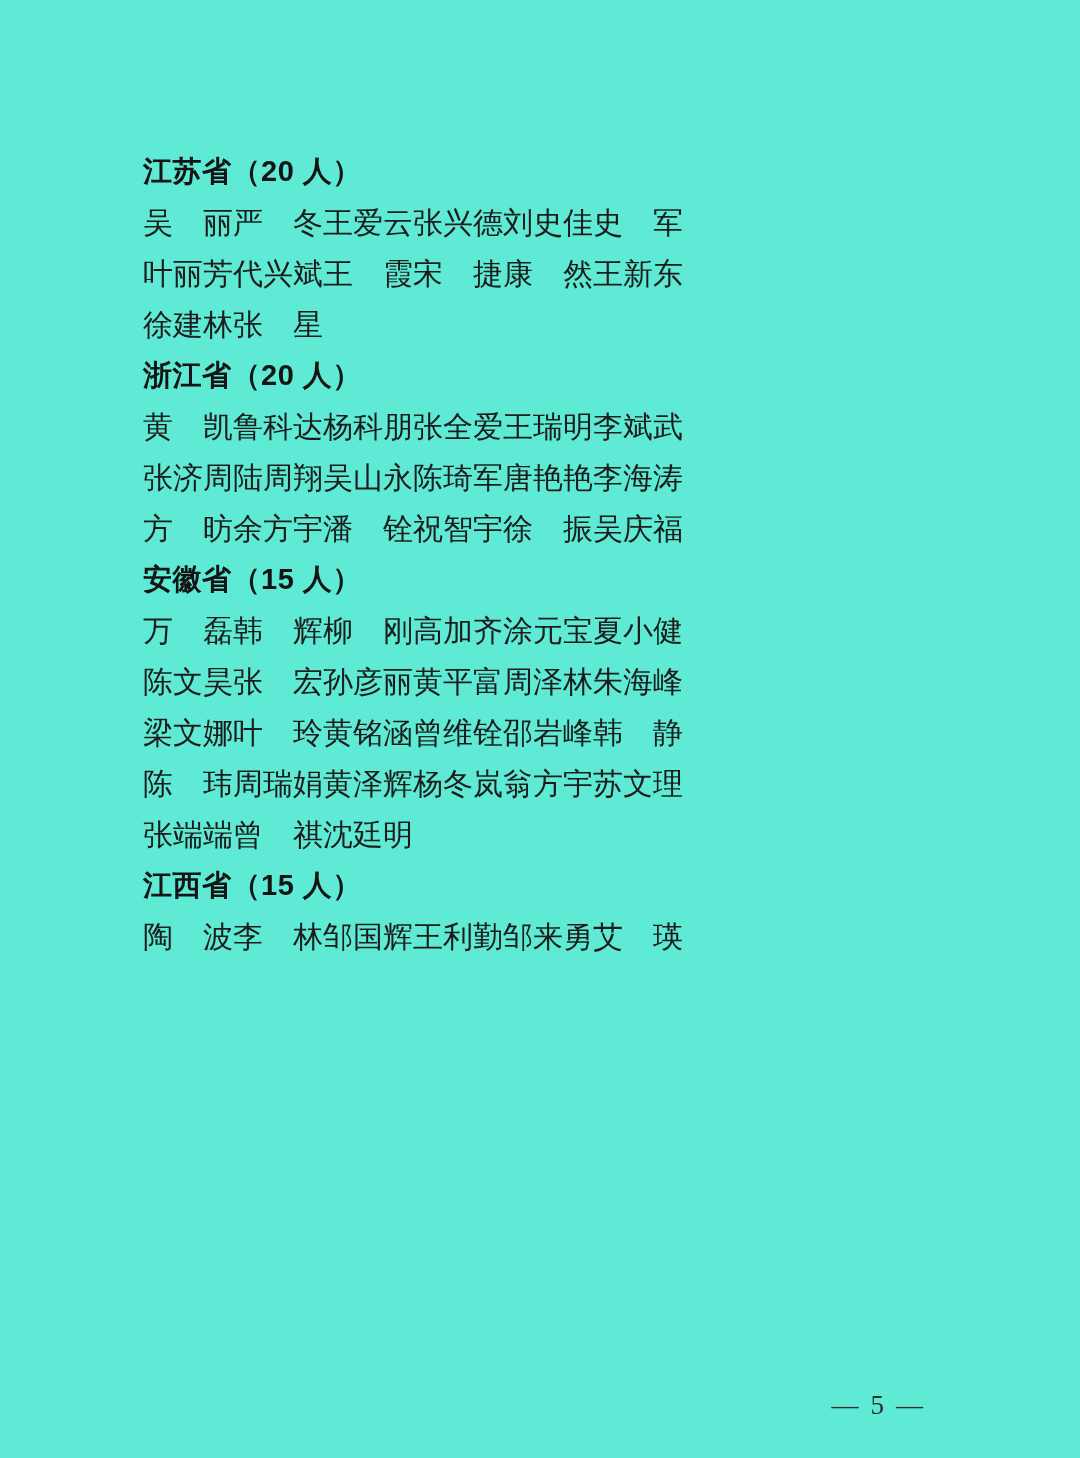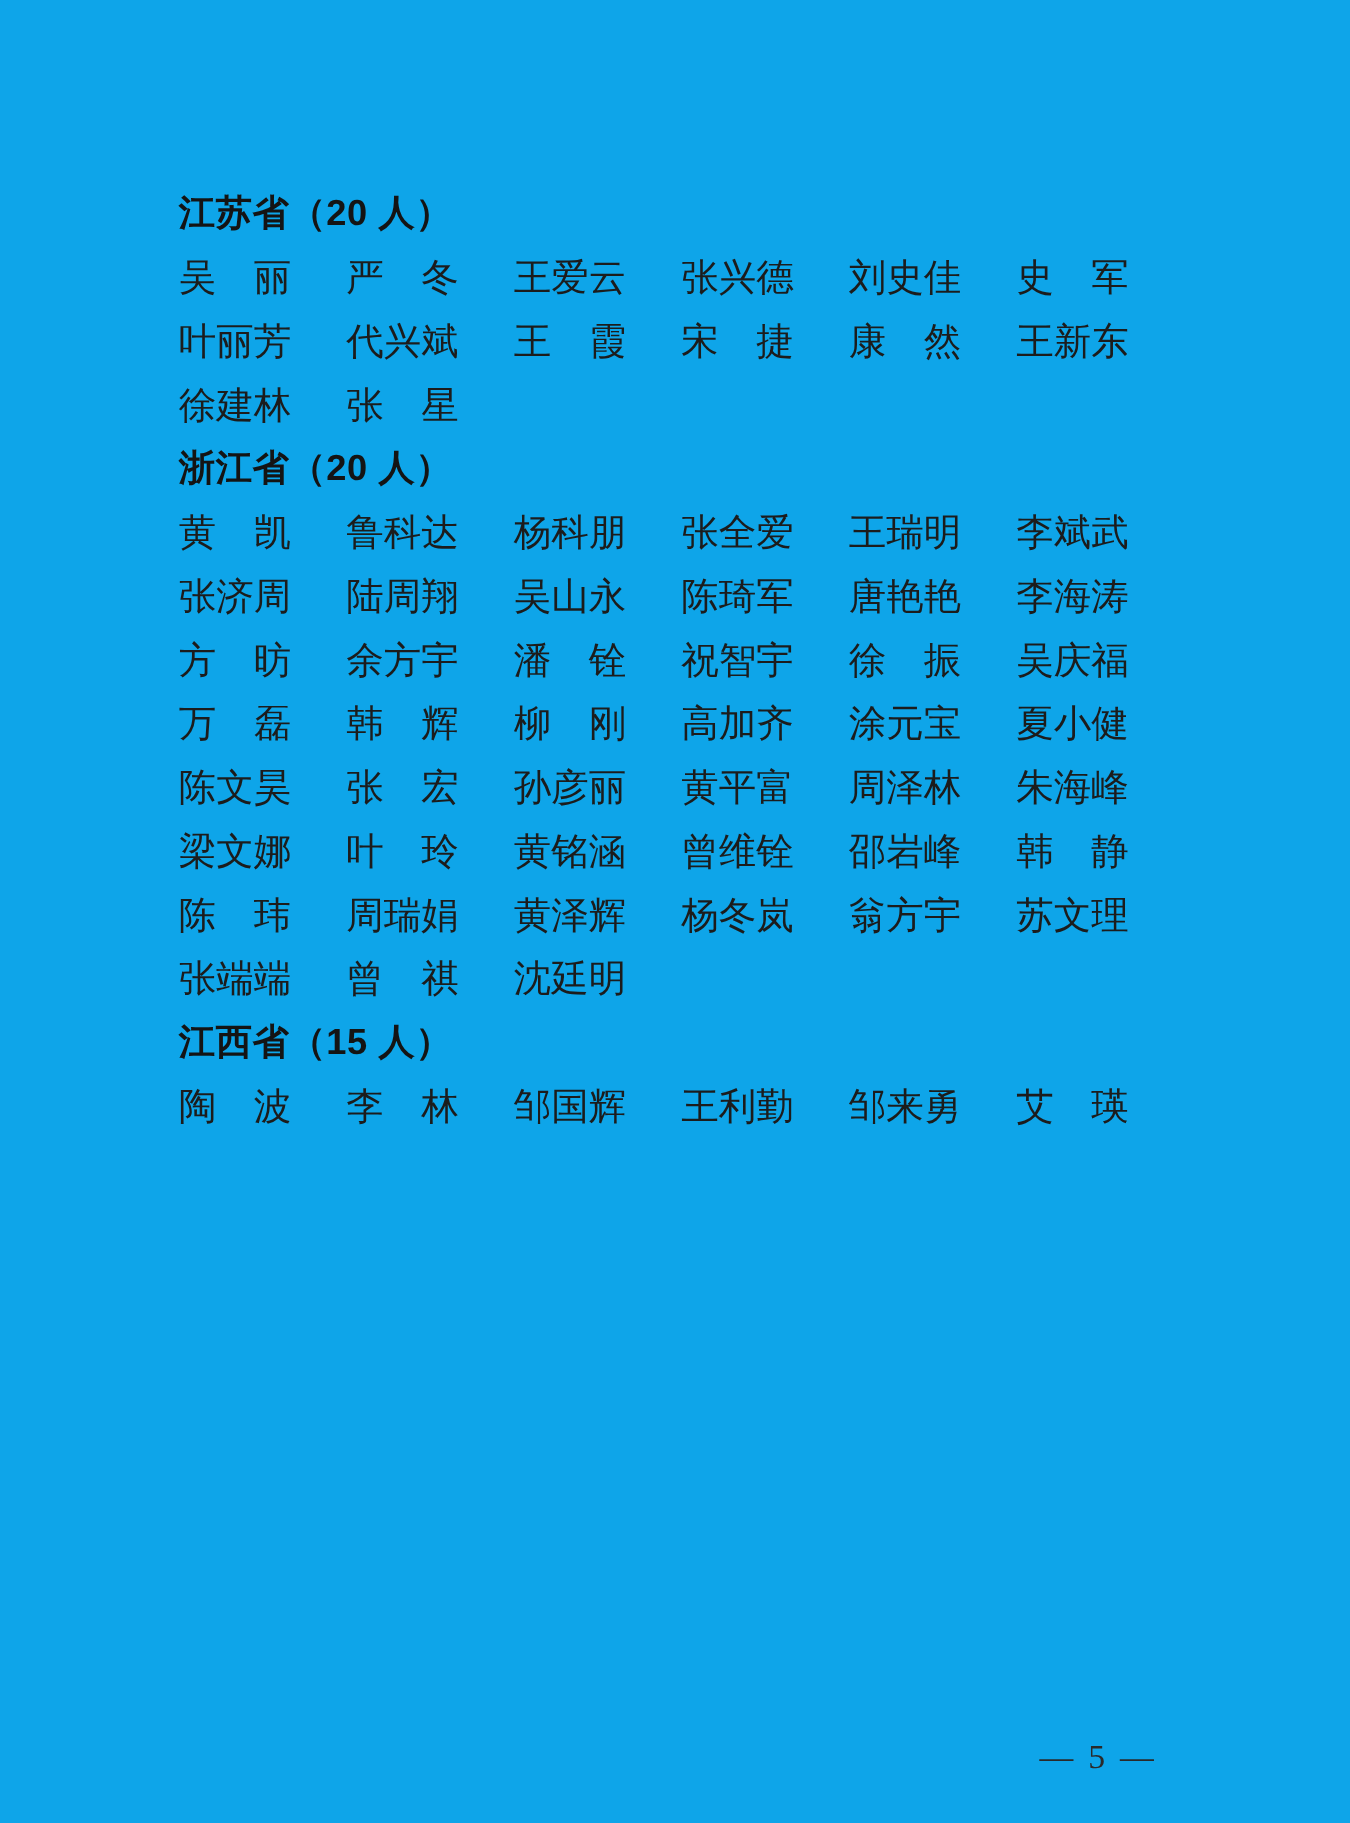--- a/index.html
+++ b/index.html
@@ -8,42 +8,41 @@
     height: 1458px;
     background: #f4f4f4;
     font-family: "Liberation Serif", "DejaVu Serif", serif;
     color: #1c1c1c;
     position: relative;
     overflow: hidden;
   }
   .page {
     position: absolute;
     inset: 0;
-    background: #0ea5e9;
+    background: #5eead4;
   }
   .content {
     position: absolute;
     left: 143px;
     top: 146px;
     width: 792px;
   }
   .section-heading {
     font-family: "Liberation Sans", "DejaVu Sans", sans-serif;
     font-weight: 700;
     font-size: 29px;
     line-height: 51px;
     height: 51px;
     margin: 0;
     letter-spacing: 0.5px;
     color: #141414;
     white-space: pre;
   }
   .name-row {
     display: flex;
-    gap: 44px;
     height: 51px;
     line-height: 51px;
     font-size: 30px;
   }
   .person-name {
     display: inline-block;
     width: 90px;
     white-space: pre;
     letter-spacing: 0;
   }
@@ -104,20 +103,21 @@
         <span class="person-name">李海涛</span>
       </div>
       <div class="name-row">
         <span class="person-name">方　昉</span>
         <span class="person-name">余方宇</span>
         <span class="person-name">潘　铨</span>
         <span class="person-name">祝智宇</span>
         <span class="person-name">徐　振</span>
         <span class="person-name">吴庆福</span>
       </div>
+      <h2 class="section-heading">安徽省（15 人）</h2>
       <div class="name-row">
         <span class="person-name">万　磊</span>
         <span class="person-name">韩　辉</span>
         <span class="person-name">柳　刚</span>
         <span class="person-name">高加齐</span>
         <span class="person-name">涂元宝</span>
         <span class="person-name">夏小健</span>
       </div>
       <div class="name-row">
         <span class="person-name">陈文昊</span>

